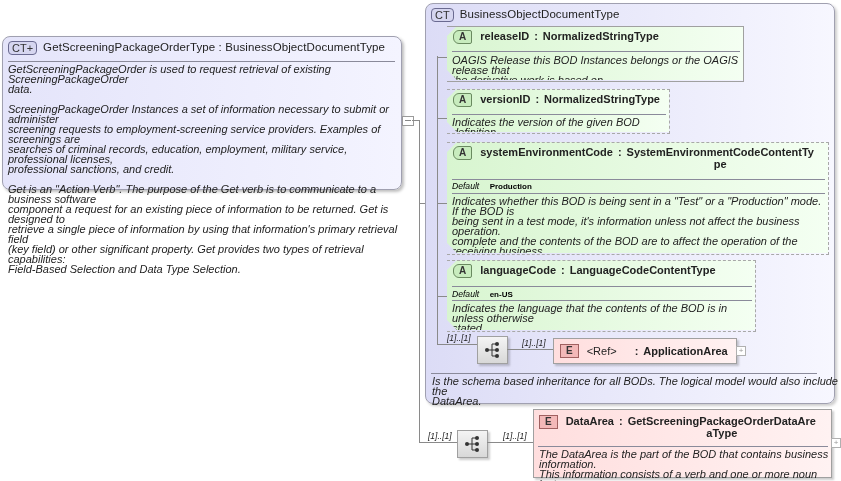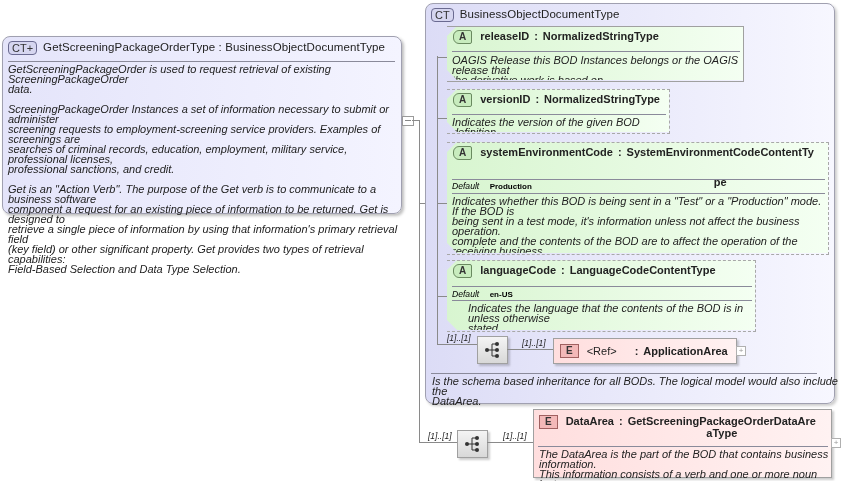--- a/index.html
+++ b/index.html
@@ -1,20 +1,20 @@
 <!DOCTYPE html>
 <html><head>
 <meta charset="utf-8">
 <style>
   html, body { margin:0; padding:0; background:#ffffff; }
   body { width:841px; height:481px; position:relative; overflow:hidden; font-family:"Liberation Sans", sans-serif; color:#000; }
   .abs { position:absolute; box-sizing:border-box; }
 
   
-  .ct-main { left:2px; top:36px; width:400px; height:178px; border:1px solid #a0a0b0; border-radius:8px;
+  .ct-main { left:2px; top:36px; width:400px; height:154px; border:1px solid #a0a0b0; border-radius:8px;
     background:linear-gradient(90deg,#e4e4fa 0%, #f4f4ff 100%); box-shadow:2px 2px 3px rgba(0,0,0,0.25); }
   .ct-header { position:absolute; left:5px; top:4px; right:6px; height:18px; display:flex; align-items:flex-start; }
   .badge { display:inline-block; font-size:11px; line-height:12px; padding:0 3px; border:1px solid #6a6a90; border-radius:4px;
     background:#d6d6f0; color:#333; margin-right:6px; }
   .title { font-weight:normal; font-size:11.5px; color:#222; white-space:nowrap; letter-spacing:0.1px; }
   .hr { position:absolute; height:1px; background:#8a8a9a; }
   .doc { position:absolute; font-style:italic; font-size:11px; line-height:10px; color:#222; }
 
   
   .ct-base { left:425px; top:3px; width:410px; height:401px; border:1px solid #a0a0b0; border-radius:8px;
@@ -118,21 +118,21 @@
     <div>Indicates the version of the given BOD definition.</div>
   </div>
 </div>
 <div class="attr-border dashed" style="left:447px; top:89px; width:222px; height:43px; border-left:none;"></div>
 
 <div class="attr" style="left:447px; top:142px; width:381px; height:111px;">
   <div class="attr-title">
     <span class="a-badge">A</span>
     <span>systemEnvironmentCode</span>
     <span style="margin:0 5px">:</span>
-    <span style="display:flex; flex-direction:column; align-items:center;gap:18px;">
+    <span style="display:flex; flex-direction:column; align-items:center;">
       <span>SystemEnvironmentCodeContentTy</span>
       <span>pe</span>
     </span>
   </div>
   <div class="hr" style="left:5px; right:3px; top:37px;"></div>
   <div class="default-row" style="top:39px;">
     <span class="lbl">Default</span>
     <span class="val">Production</span>
   </div>
   <div class="hr" style="left:5px; right:3px; top:51px;"></div>
@@ -151,21 +151,21 @@
     <span>languageCode</span>
     <span style="margin:0 5px">:</span>
     <span>LanguageCodeContentType</span>
   </div>
   <div class="hr" style="left:5px; right:3px; top:26px;"></div>
   <div class="default-row" style="top:29px;">
     <span class="lbl">Default</span>
     <span class="val">en-US</span>
   </div>
   <div class="hr" style="left:5px; right:3px; top:40px;"></div>
-  <div class="doc" style="left:21px; top:43px;">
+  <div class="doc" style="left:5px; top:43px;">
     <div>Indicates the language that the contents of the BOD is in unless otherwise</div>
     <div>stated.</div>
   </div>
 </div>
 <div class="attr-border dashed" style="left:447px; top:260px; width:308px; height:70px; border-left:none;"></div>
 
 <div class="line" style="left:437px; top:344px; width:40px; height:1px;"></div>
 <div class="card" style="left:447px; top:333px;">[1]..[1]</div>
 <div class="seq" style="left:477px; top:336px;">
   <svg width="29" height="26" viewBox="0 0 29 26">

